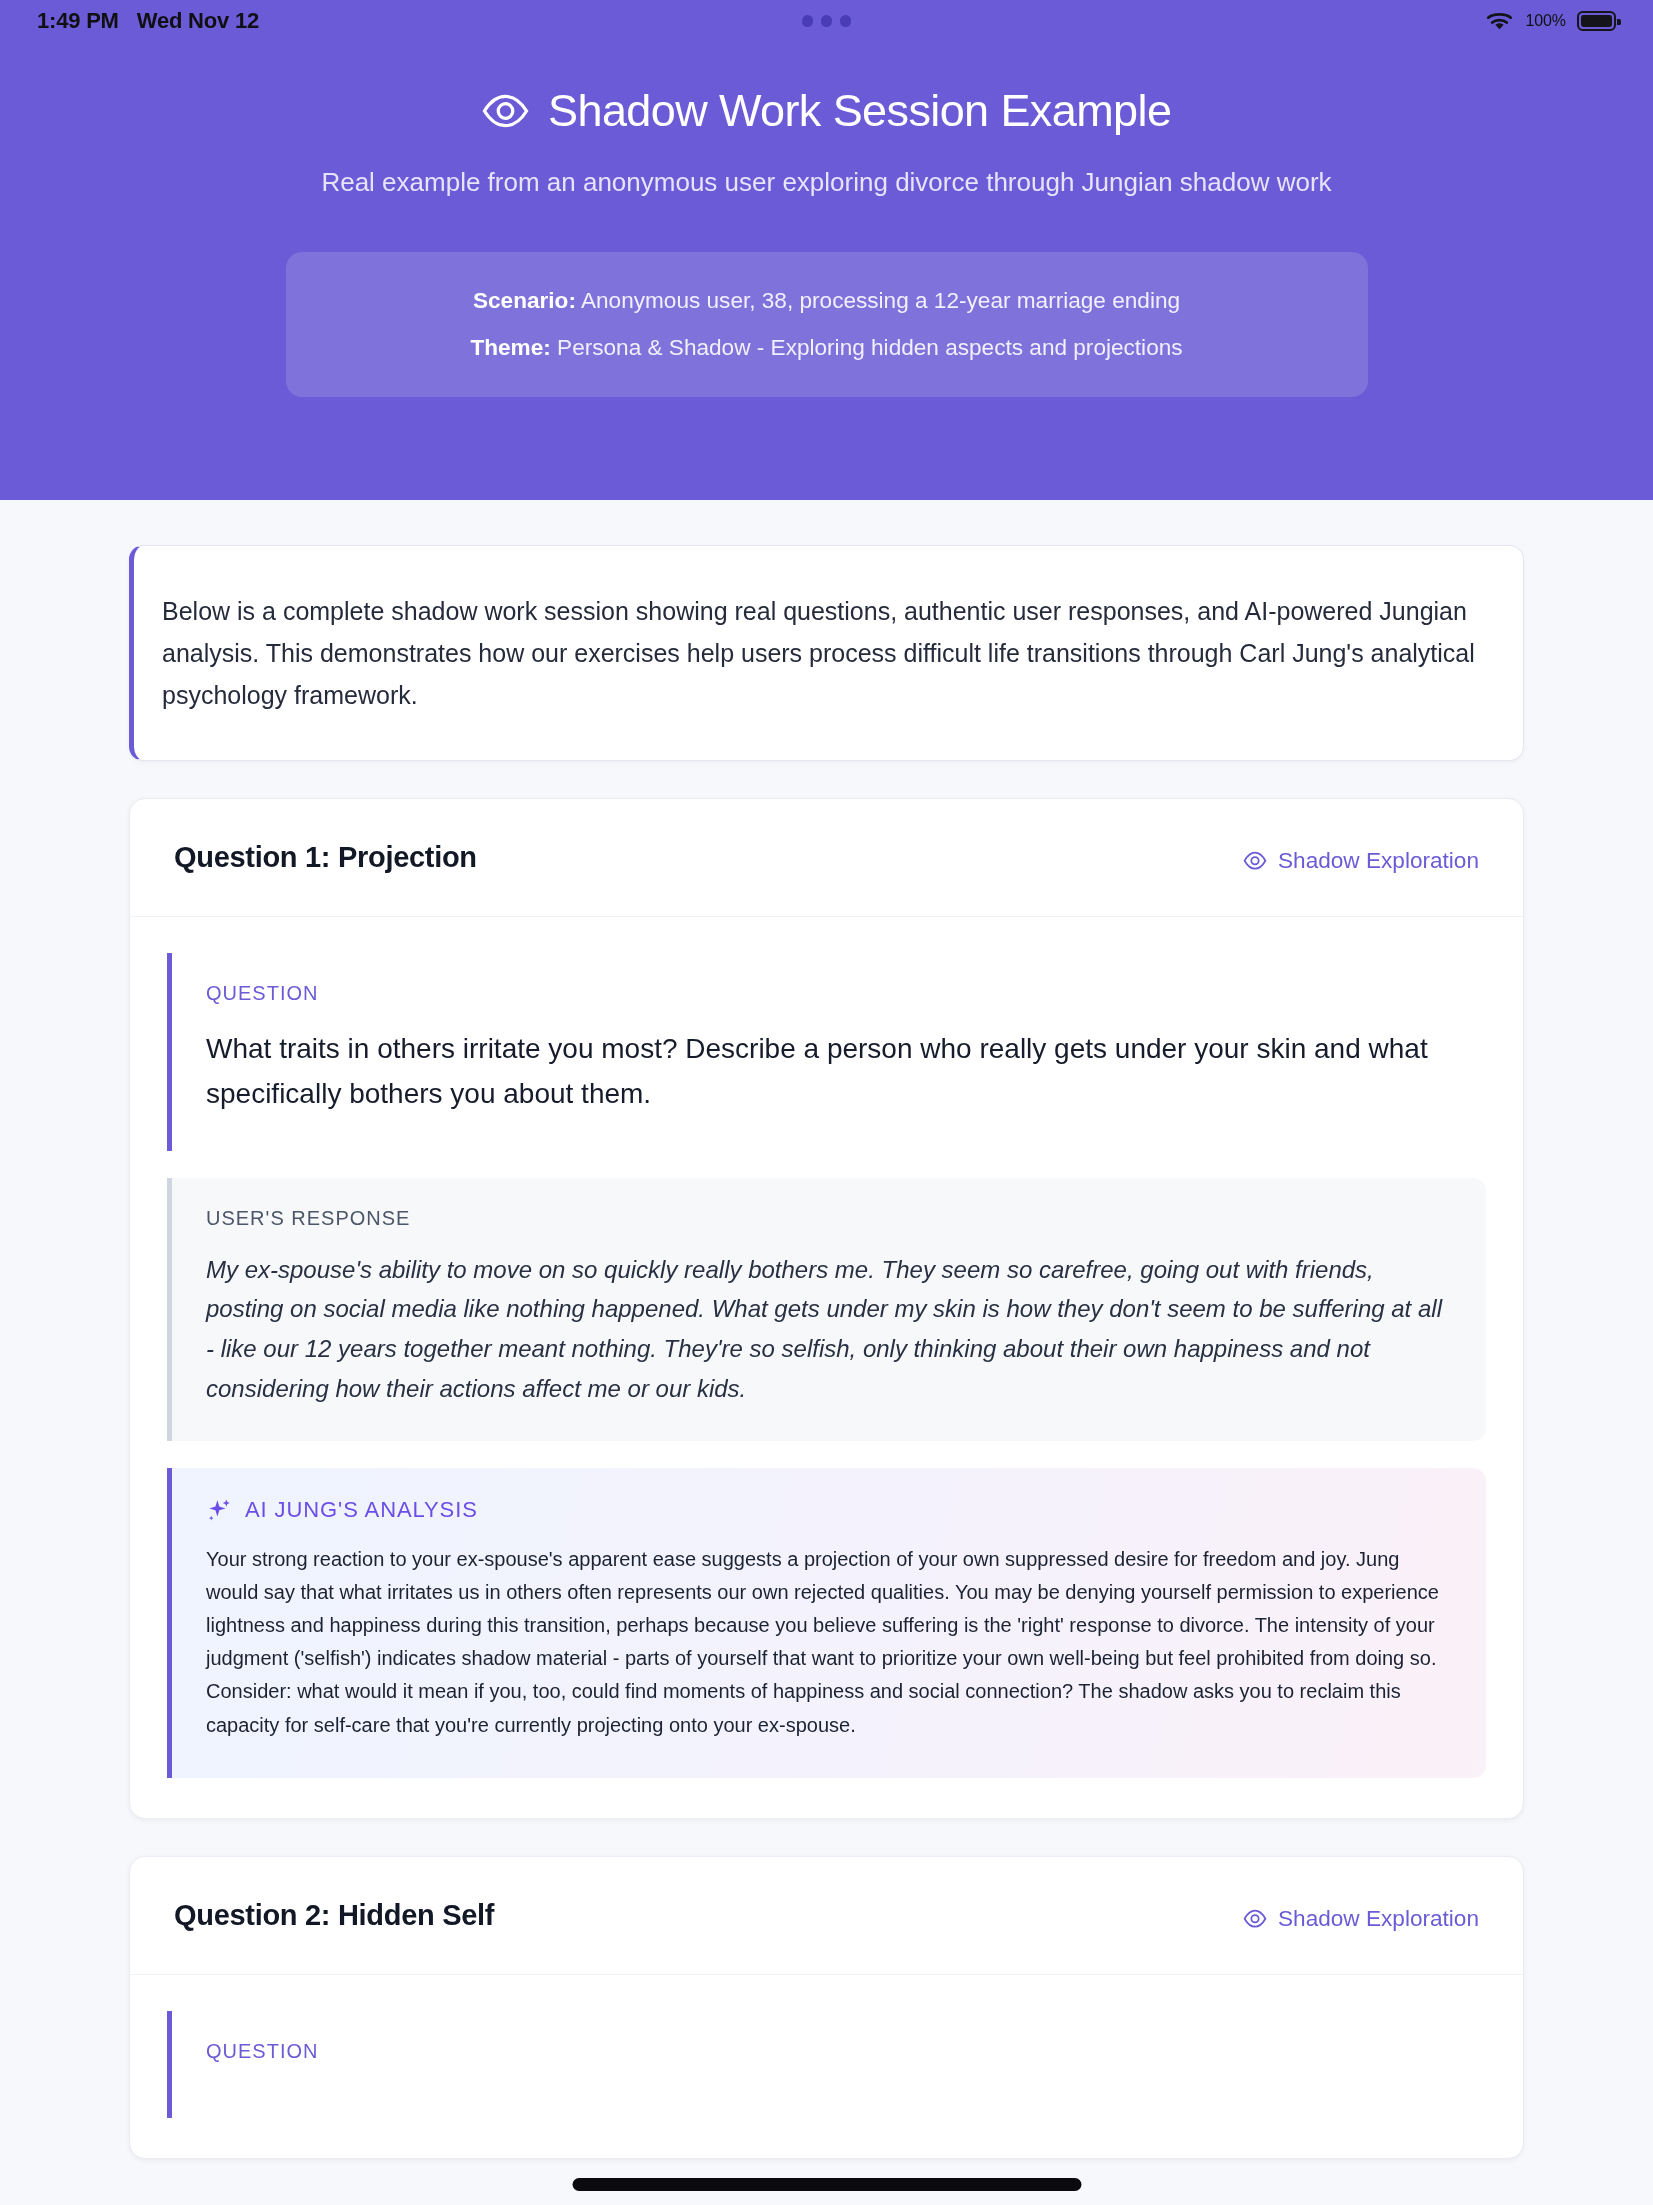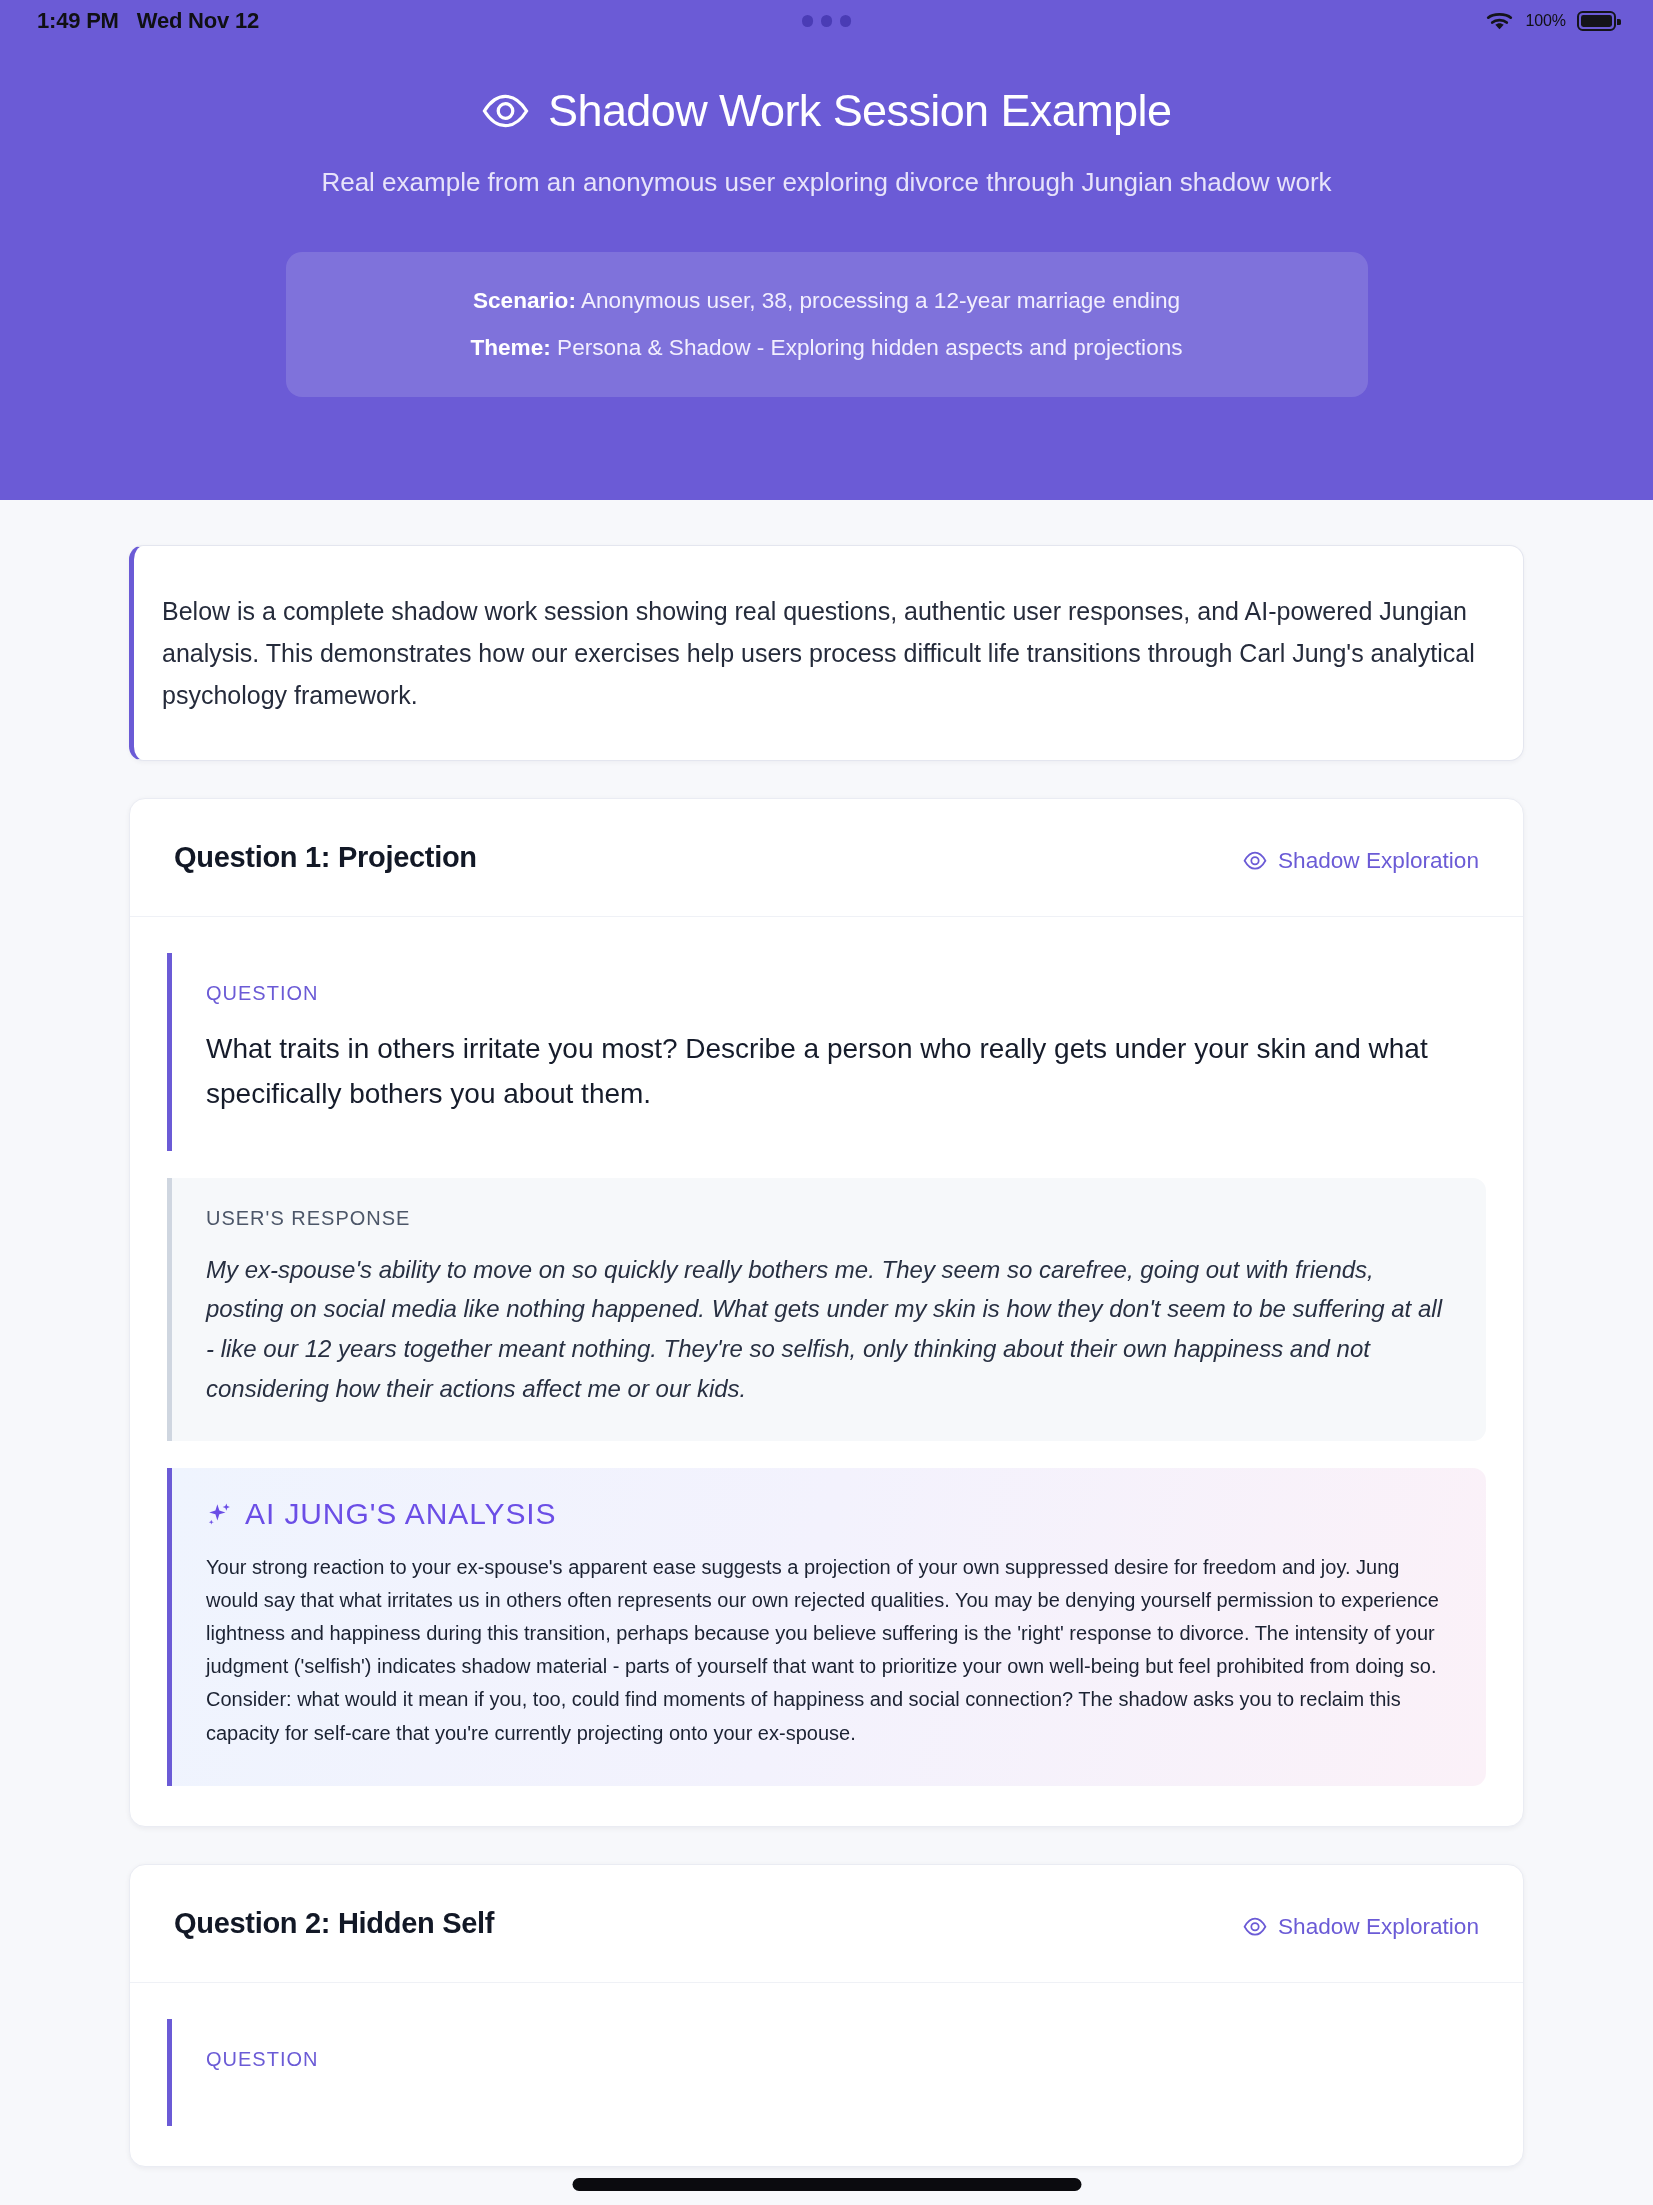--- a/index.html
+++ b/index.html
@@ -235,21 +235,21 @@
     margin-top: 27.4px;
     background: linear-gradient(105deg, #EFF4FE 0%, #F3F2FD 48%, #FBF1F8 100%);
     border-left: 5.7px solid #6B5BD6;
     border-radius: 0 13px 13px 0;
     padding: 29px 34px 36px;
   }
   .label-ai {
     display: flex;
     align-items: center;
     gap: 13px;
-    font-size: 30px;
+    font-size: 22px;
     letter-spacing: 0.9px;
     color: #6B4EE6;
     font-weight: 500;
     margin-bottom: 19.4px;
   }
   .text-ai {
     font-size: 20px;
     line-height: 1.66;
     color: #1B2232;
   }

